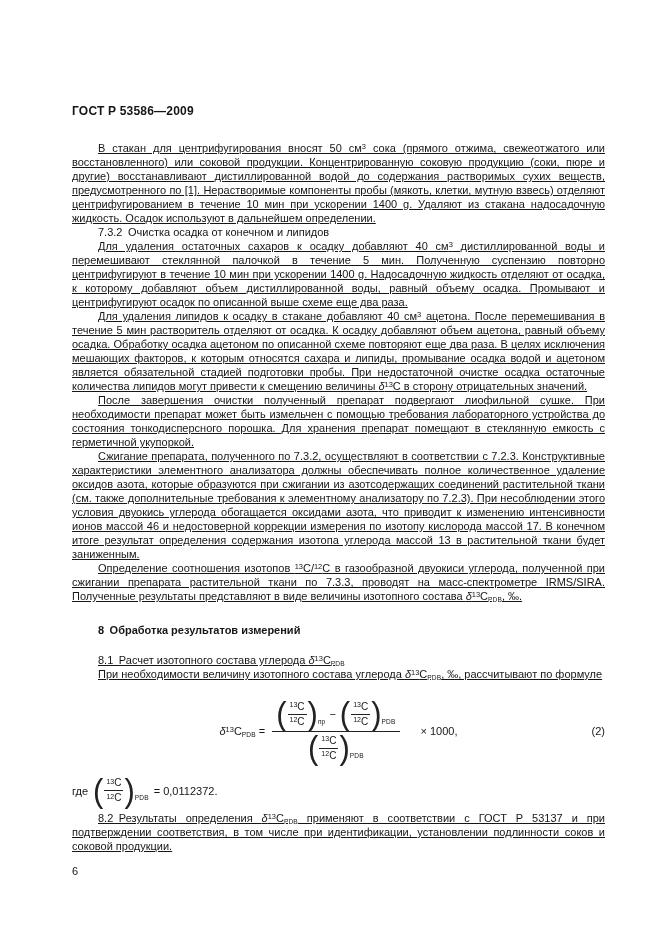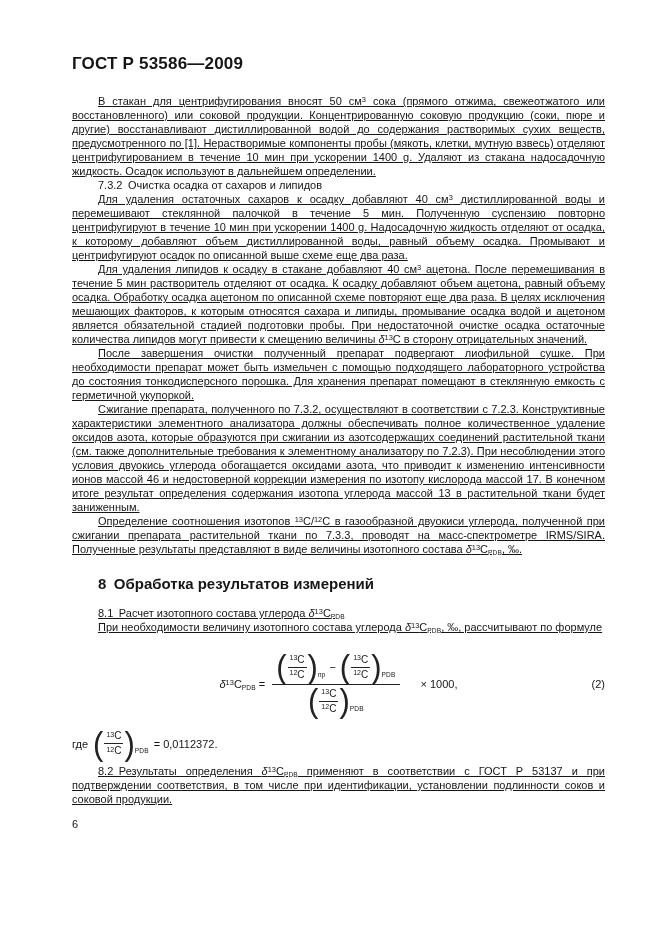--- a/index.html
+++ b/index.html
@@ -8,24 +8,24 @@
     width: 661px; height: 936px;
     position: relative;
     background: #ffffff;
     font-family: "Liberation Sans", "DejaVu Sans", sans-serif;
     font-size: 11px;
     line-height: 14px;
     color: #161616;
     overflow: hidden;
   }
   .content { position: absolute; left: 72px; top: 57px; width: 533px; }
-  .doc-header { font-weight: 700; font-size: 17px; letter-spacing: 0.2px; margin-bottom: 23px; }
+  .doc-header { font-weight: 700; font-size: 12px; letter-spacing: 0.2px; margin-bottom: 23px; margin-top: 47px; }
   .p  { text-align: justify; text-indent: 26px; text-decoration: underline; }
   .h3 { text-indent: 26px; }
-  .h2 { font-weight: 700; font-size: 15px; line-height: 17px; text-indent: 26px; margin: 19px 0 14px; }
+  .h2 { font-weight: 700; font-size: 11px; line-height: 17px; text-indent: 26px; margin: 19px 0 14px; }
   sup { font-size: 68%; line-height: 0; position: relative; vertical-align: baseline; top: -0.45em; }
   sub { font-size: 60%; line-height: 0; position: relative; vertical-align: baseline; top: 0.28em; letter-spacing: 0.1px; }
   .delta { font-style: italic; }
 
   
   .formula-block { position: relative; display: flex; align-items: center; justify-content: center; margin: 7px 0 3px; min-height: 86px; }
   .formula-inner { display: flex; align-items: center; gap: 5px; }
   .flhs { white-space: pre; }
   .bigfrac { display: inline-flex; flex-direction: column; align-items: center; margin: 0 2px; }
   .bnum { display: inline-flex; align-items: center; gap: 4px; padding: 0 4px 3px; border-bottom: 1.1px solid #222; }
@@ -45,24 +45,24 @@
 </head>
 <body>
 
 <div class="page">
   <div class="content">
 
     <div class="doc-header">ГОСТ Р 53586—2009</div>
 
     <div>
         <div class="p">В стакан для центрифугирования вносят 50 см<sup>3</sup> сока (прямого отжима, свежеотжатого или восстановленного) или соковой продукции. Концентрированную соковую продукцию (соки, пюре и другие) восстанавливают дистиллированной водой до содержания растворимых сухих веществ, предусмотренного по [1]. Нерастворимые компоненты пробы (мякоть, клетки, мутную взвесь) отделяют центрифугированием в течение 10 мин при ускорении 1400 g. Удаляют из стакана надосадочную жидкость. Осадок используют в дальнейшем определении.</div>
-        <div class="h3">7.3.2 Очистка осадка от сахаров и липидов</div>
+        <div class="h3">7.3.2 Очистка осадка от конечном и липидов</div>
         <div class="p">Для удаления остаточных сахаров к осадку добавляют 40 см<sup>3</sup> дистиллированной воды и перемешивают стеклянной палочкой в течение 5 мин. Полученную суспензию повторно центрифугируют в течение 10 мин при ускорении 1400 g. Надосадочную жидкость отделяют от осадка, к которому добавляют объем дистиллированной воды, равный объему осадка. Промывают и центрифугируют осадок по описанной выше схеме еще два раза.</div>
         <div class="p">Для удаления липидов к осадку в стакане добавляют 40 см<sup>3</sup> ацетона. После перемешивания в течение 5 мин растворитель отделяют от осадка. К осадку добавляют объем ацетона, равный объему осадка. Обработку осадка ацетоном по описанной схеме повторяют еще два раза. В целях исключения мешающих факторов, к которым относятся сахара и липиды, промывание осадка водой и ацетоном является обязательной стадией подготовки пробы. При недостаточной очистке осадка остаточные количества липидов могут привести к смещению величины <span class="delta">δ</span><sup>13</sup>C в сторону отрицательных значений.</div>
-        <div class="p">После завершения очистки полученный препарат подвергают лиофильной сушке. При необходимости препарат может быть измельчен с помощью подходящего лабораторного устройства до состояния тонкодисперсного порошка. Для хранения препарат помещают в стеклянную емкость с герметичной укупоркой.</div>
+        <div class="p">После завершения очистки полученный препарат подвергают лиофильной сушке. При необходимости препарат может быть измельчен с помощью требования лабораторного устройства до состояния тонкодисперсного порошка. Для хранения препарат помещают в стеклянную емкость с герметичной укупоркой.</div>
         <div class="p">Сжигание препарата, полученного по 7.3.2, осуществляют в соответствии с 7.2.3. Конструктивные характеристики элементного анализатора должны обеспечивать полное количественное удаление оксидов азота, которые образуются при сжигании из азотсодержащих соединений растительной ткани (см. также дополнительные требования к элементному анализатору по 7.2.3). При несоблюдении этого условия двуокись углерода обогащается оксидами азота, что приводит к изменению интенсивности ионов массой 46 и недостоверной коррекции измерения по изотопу кислорода массой 17. В конечном итоге результат определения содержания изотопа углерода массой 13 в растительной ткани будет заниженным.</div>
         <div class="p">Определение соотношения изотопов <sup>13</sup>C/<sup>12</sup>C в газообразной двуокиси углерода, полученной при сжигании препарата растительной ткани по 7.3.3, проводят на масс-спектрометре IRMS/SIRA. Полученные результаты представляют в виде величины изотопного состава <span class="delta">δ</span><sup>13</sup>C<sub>PDB</sub>, ‰.</div>
         <div class="h2">8 Обработка результатов измерений</div>
         <div class="p">8.1 Расчет изотопного состава углерода <span class="delta">δ</span><sup>13</sup>C<sub>PDB</sub></div>
         <div class="p">При необходимости величину изотопного состава углерода <span class="delta">δ</span><sup>13</sup>C<sub>PDB</sub>, ‰, рассчитывают по формуле</div>
       </div>
 
     <div class="formula-block">
       <div class="formula-inner">
         <span class="flhs"><span class="delta">δ</span><sup>13</sup>C<sub>PDB</sub> =</span>

